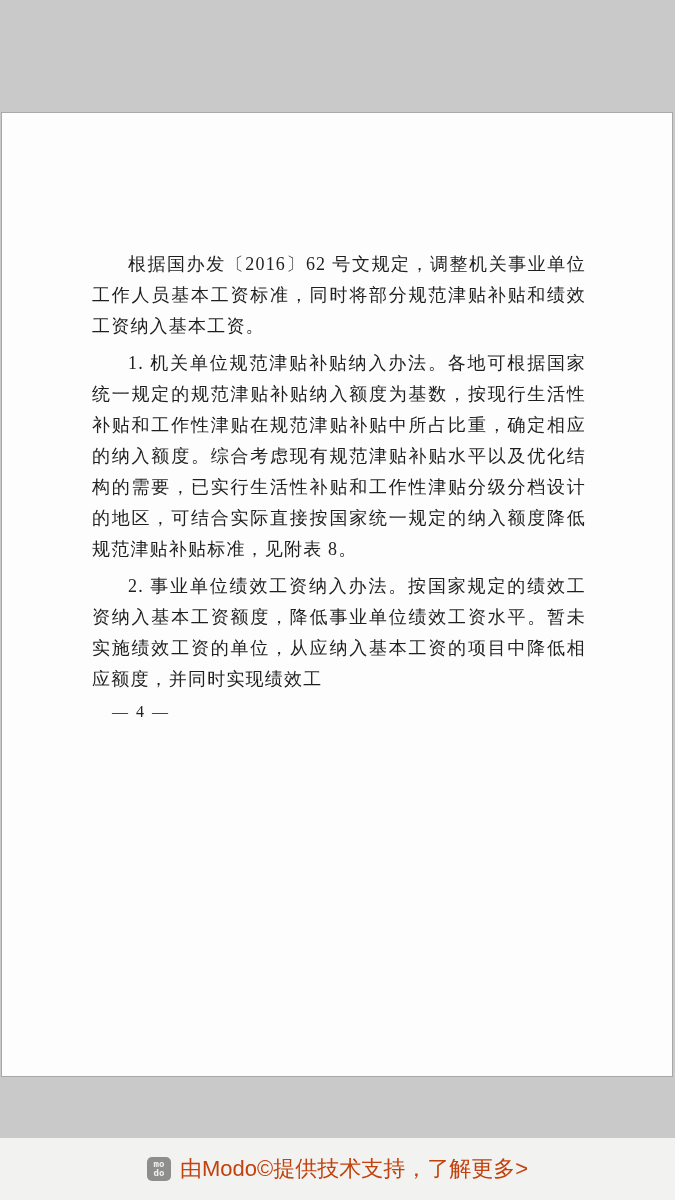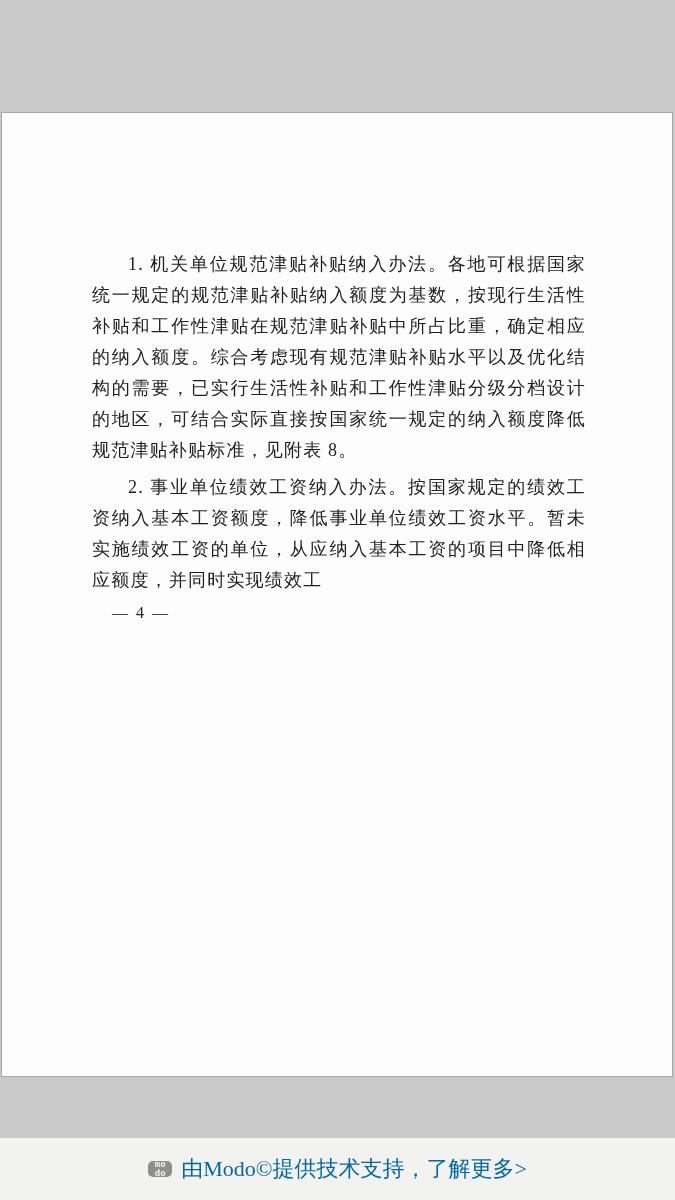--- a/index.html
+++ b/index.html
@@ -49,46 +49,47 @@
     height: 62px;
     background: #f2f2f0;
     display: flex;
     align-items: center;
     justify-content: center;
     gap: 9px;
     cursor: pointer;
   }
   .modo-logo {
     width: 24px;
-    height: 16px;
+    height: 24px;
     border-radius: 5px;
     background: #8e8e8e;
     color: #f2f2f0;
     display: flex;
     flex-direction: column;
     align-items: center;
     justify-content: center;
     font-family: "DejaVu Sans Mono", monospace;
     font-size: 9px;
     font-weight: bold;
     line-height: 9px;
     letter-spacing: 0;
   }
   .footer-text {
-    font-family: Liberation Serif, serif;
+    font-family: Liberation Sans, sans-serif;
     font-size: 22px;
-    color: #0369a1;
+    color: #c2410c;
   }
 </style>
 </head>
 <body>
 
 <div class="screen">
 
   <div class="page">
+    <p class="para">根据国办发〔2016〕62 号文规定，调整机关事业单位工作人员基本工资标准，同时将部分规范津贴补贴和绩效工资纳入基本工资。</p>
     <p class="para">1. 机关单位规范津贴补贴纳入办法。各地可根据国家统一规定的规范津贴补贴纳入额度为基数，按现行生活性补贴和工作性津贴在规范津贴补贴中所占比重，确定相应的纳入额度。综合考虑现有规范津贴补贴水平以及优化结构的需要，已实行生活性补贴和工作性津贴分级分档设计的地区，可结合实际直接按国家统一规定的纳入额度降低规范津贴补贴标准，见附表 8。</p>
     <p class="para">2. 事业单位绩效工资纳入办法。按国家规定的绩效工资纳入基本工资额度，降低事业单位绩效工资水平。暂未实施绩效工资的单位，从应纳入基本工资的项目中降低相应额度，并同时实现绩效工</p>
     <div class="page-number">— 4 —</div>
   </div>
 
   <div class="footer-bar">
     <span class="modo-logo">
       <span>mo</span>
       <span>do</span>
     </span>

